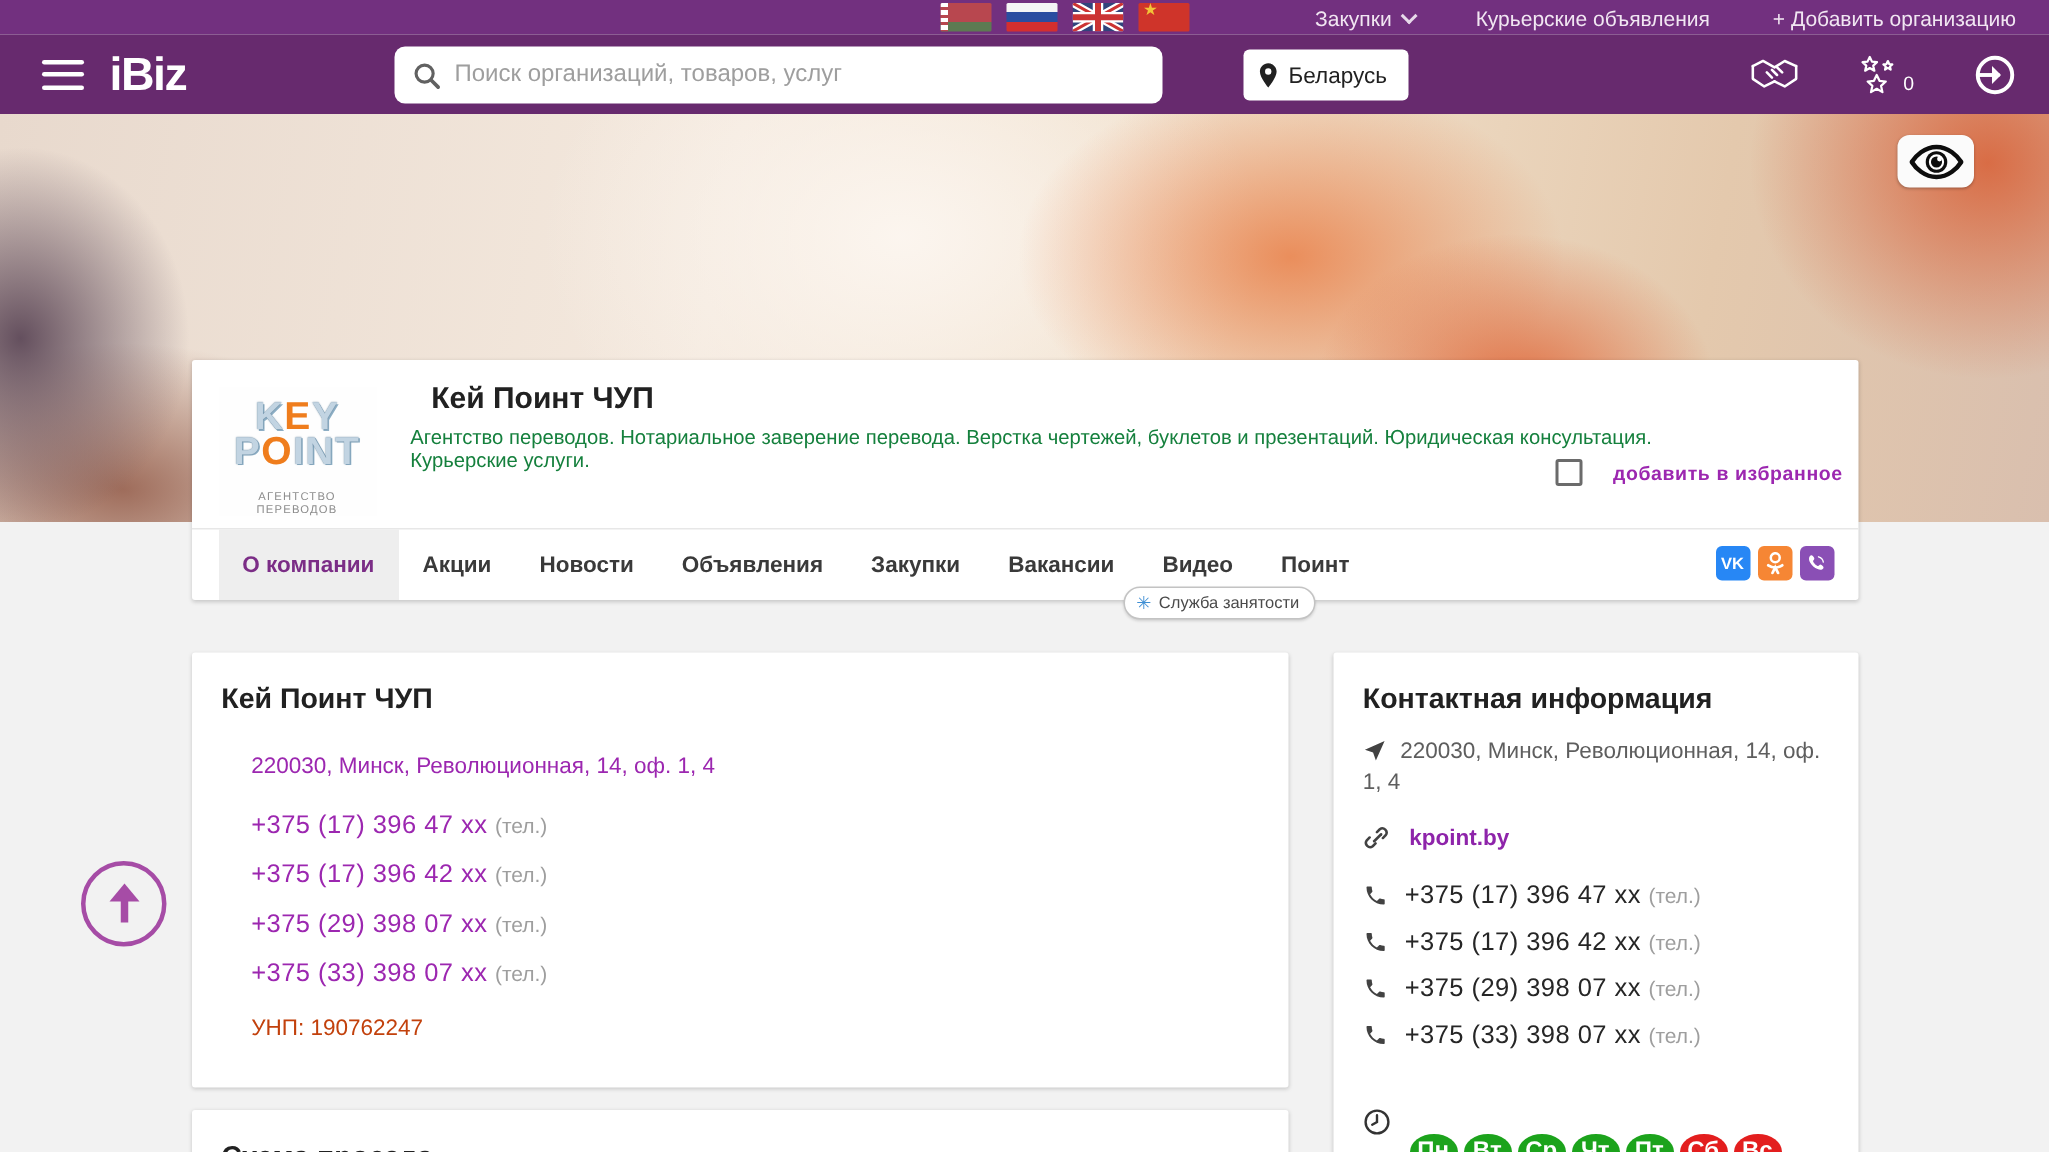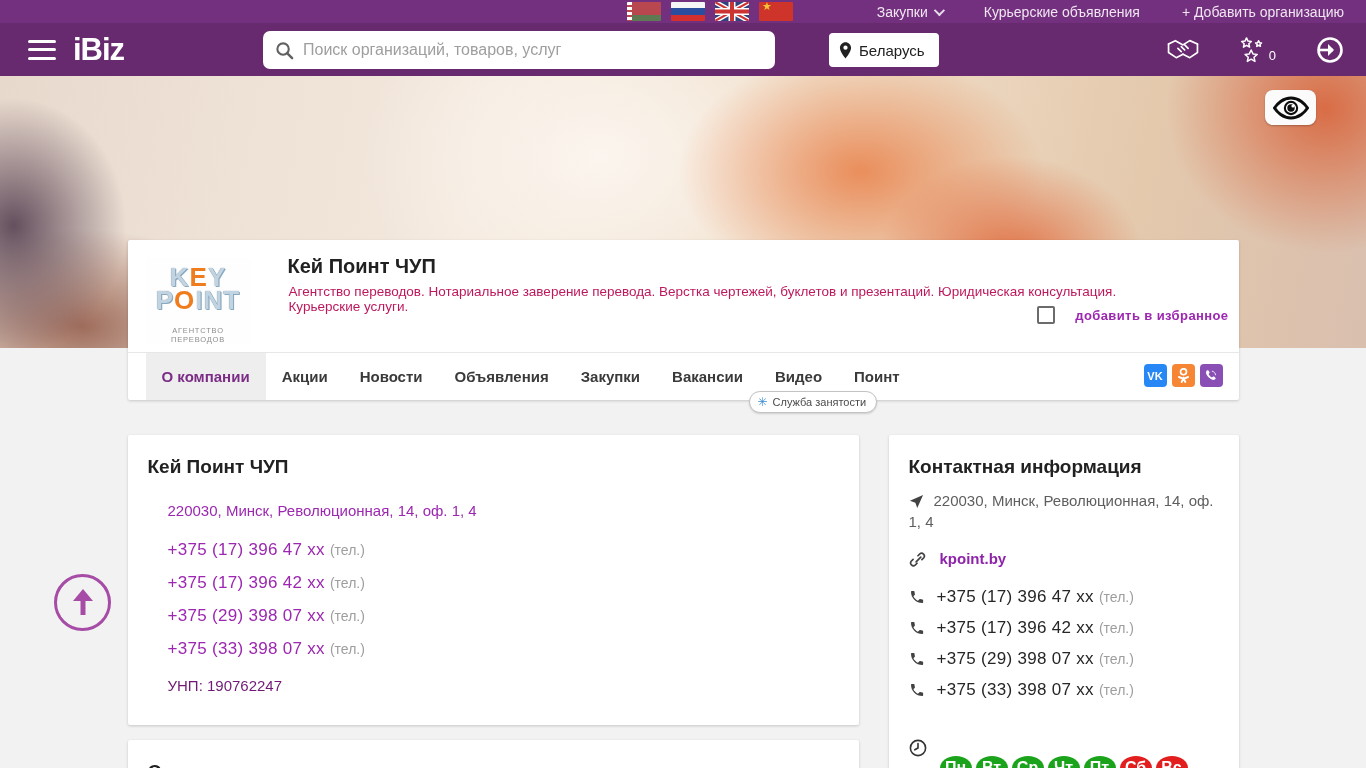--- a/index.html
+++ b/index.html
@@ -50,21 +50,21 @@
   .container { position:relative; width:1111px; margin:-108px auto 0; z-index:10; }
   .card { background:#fff; border-radius:2px; box-shadow:0 1px 3px rgba(0,0,0,.18); }
 
   
   .company-card { position:relative; height:160px; }
   .logo-box { position:absolute; left:18px; top:18px; width:105px; height:86px; background:#fefefe; text-align:center; cursor:pointer; }
   .logo-word { font-weight:bold; font-size:26px; line-height:23px; letter-spacing:1px; color:#c2d4e2; text-shadow:0 0 1px #54758e, 1px 1px 0 #8fb0c6; }
   .logo-word .orange { color:#ef7d1d; text-shadow:none; }
   .logo-sub { font-size:7.5px; color:#8d8d8d; letter-spacing:.8px; margin-top:14px; }
   .company-name { position:absolute; left:160px; top:15px; font-size:20px; font-weight:bold; color:#212121; }
-  .company-desc { position:absolute; left:161px; top:44px; width:880px; font-size:13.5px; color:#be185d; }
+  .company-desc { position:absolute; left:146px; top:44px; width:880px; font-size:13.5px; color:#15803d; }
   .fav-row { position:absolute; right:10px; top:66px; display:flex; align-items:center; gap:20px; cursor:pointer; }
   .checkbox { width:18px; height:18px; border:2px solid #6b6b6b; border-radius:2px; background:#fff; }
   .fav-label { color:#9c27b0; font-size:13px; font-weight:bold; letter-spacing:.4px; }
 
   .tabs-row { position:absolute; left:0; right:0; bottom:0; height:48px; border-top:1px solid #e7e7e7; display:flex; align-items:stretch; padding-left:18px; }
   .tab { display:flex; align-items:center; padding:0 16px; font-size:15px; font-weight:bold; color:#3a3a3a; cursor:pointer; white-space:nowrap; }
   .tab.active { background:#eeeeee; color:#7b2d86; }
   .socials { position:absolute; right:16px; bottom:13px; display:flex; gap:5px; }
   .soc { width:23px; height:23px; border-radius:4px; display:flex; align-items:center; justify-content:center; cursor:pointer; }
   .soc-vk { background:#2787f5; color:#fff; font-size:11px; font-weight:bold; }
@@ -79,21 +79,21 @@
   .col-left { width:731px; }
   .col-right { width:350px; }
 
   .about-card { height:290px; padding:21px 20px; }
   .about-title { font-size:19px; font-weight:bold; color:#212121; }
   .about-body { padding-left:20px; }
   .addr-link { display:inline-block; margin-top:24px; color:#9c27b0; font-size:15px; text-decoration:none; cursor:pointer; }
   .phone-line { margin-top:13px; font-size:17px; color:#9c27b0; letter-spacing:.3px; }
   .phone-line:first-of-type { margin-top:20px; }
   .phone-note { color:#9e9e9e; font-size:14px; letter-spacing:0; }
-  .unp { margin-top:18px; font-size:15px; color:#701a75; padding-left:0; }
+  .unp { margin-top:18px; font-size:15px; color:#c2410c; padding-left:0; }
 
   .map-card { margin-top:15px; height:200px; padding:21px 20px; }
   .map-title { font-size:19px; font-weight:bold; color:#212121; }
 
   .contact-card { height:520px; padding:21px 20px; }
   .contact-title { font-size:19px; font-weight:bold; color:#212121; }
   .crow { margin-top:12px; font-size:15px; color:#5e5e5e; line-height:21px; }
   .crow .ic { display:inline-block; vertical-align:-3px; margin-right:10px; }
   .site-link { color:#8e24aa; font-weight:bold; font-size:15px; text-decoration:none; margin-left:4px; cursor:pointer; }
   .cphone { margin-top:11px; font-size:17px; color:#262626; display:flex; align-items:center; letter-spacing:.3px; }

